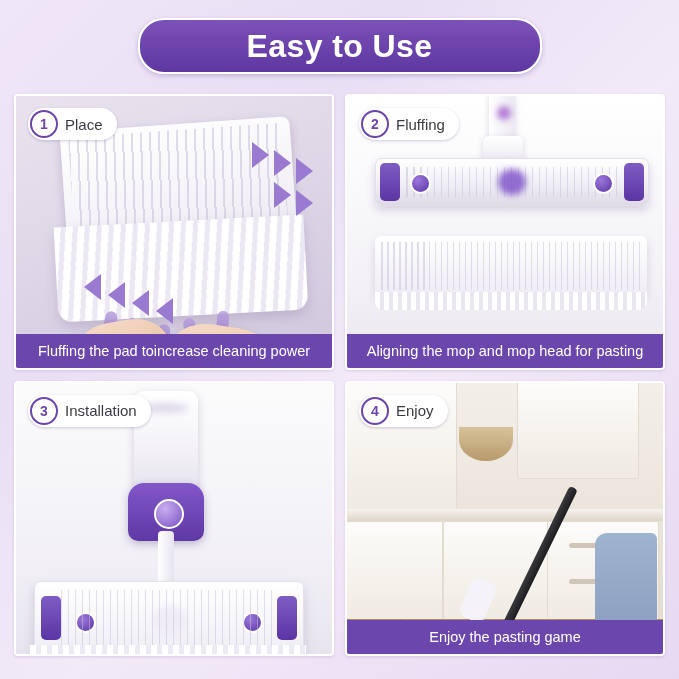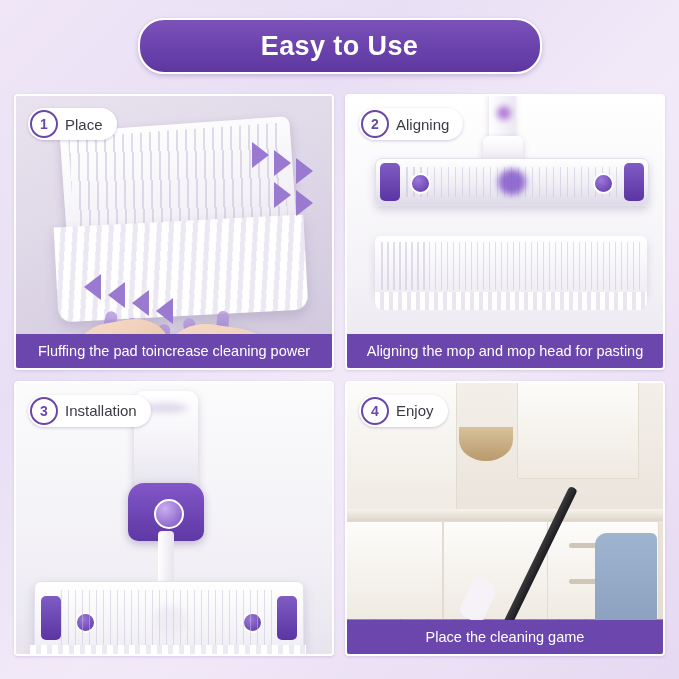--- a/index.html
+++ b/index.html
@@ -32,21 +32,21 @@
     border-radius: 26px;
     background: linear-gradient(180deg, #7b52b8 0%, #6b42ab 55%, #5d37a0 100%);
     border: 2px solid #ffffff;
     box-shadow: 0 2px 5px rgba(90,60,140,.28);
     display: flex;
     align-items: center;
     justify-content: center;
   }
   .title-text {
     color: #ffffff;
-    font-size: 27px;
+    font-size: 32px;
     font-weight: bold;
     letter-spacing: .4px;
   }
   
   .grid {
     position: absolute;
     left: 14px;
     top: 94px;
     width: 651px;
     height: 562px;
@@ -406,21 +406,21 @@
           <div class="knob" style="left:34px;top:14px;"></div>
           <div class="knob" style="right:34px;top:14px;"></div>
           <div class="blob" style="left:122px;top:10px;width:28px;height:26px;background:#8257c9;opacity:.85;"></div>
         </div>
 
         <div class="pad2"></div>
         <div style="position:absolute;left:28px;top:196px;width:272px;height:18px;background:repeating-linear-gradient(90deg,#ffffff 0 5px,#e9e6ef 5px 9px);border-radius:0 0 8px 8px;"></div>
       </div>
       <div class="badge">
         <span class="badge-num">2</span>
-        <span class="badge-text">Aligning</span>
+        <span class="badge-text">Fluffing</span>
       </div>
       <div class="caption">Aligning the mop and mop head for pasting</div>
     </div>
 
     <div class="card">
       <div class="photo p3">
         <div class="body3"></div>
         <div class="body3b"></div>
         <div class="dial"></div>
         <div class="pole3"></div>
@@ -464,17 +464,17 @@
         <div class="mop4-strip"></div>
 
         <div class="leaf" style="left:156px;top:254px;transform:rotate(18deg);"></div>
         <div class="leaf" style="left:178px;top:268px;transform:rotate(-22deg);"></div>
 
       </div>
       <div class="badge">
         <span class="badge-num">4</span>
         <span class="badge-text">Enjoy</span>
       </div>
-      <div class="caption">Place the cleaning game</div>
+      <div class="caption">Enjoy the pasting game</div>
     </div>
 
   </div>
 </div>
 
 </body></html>

